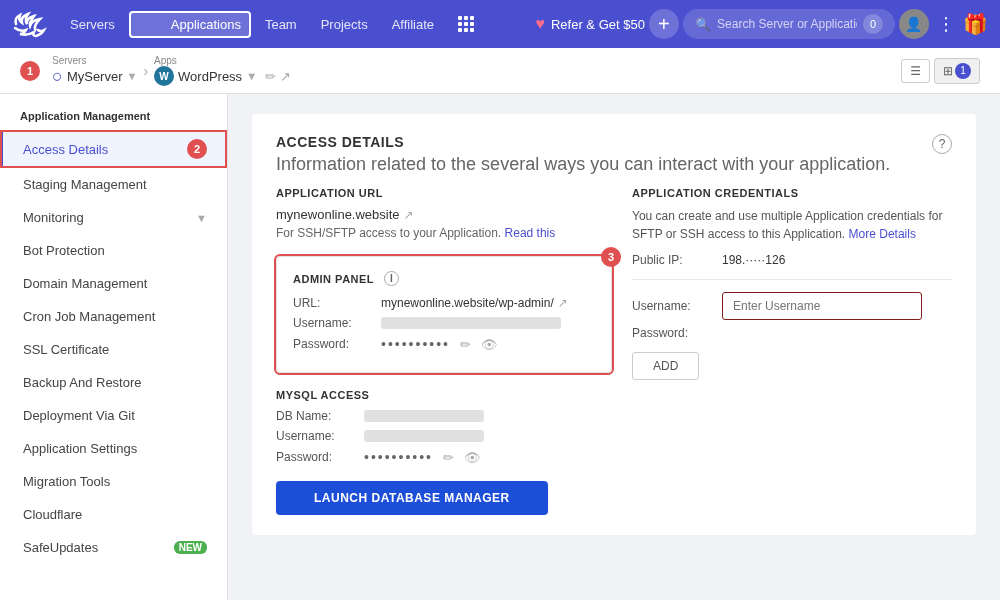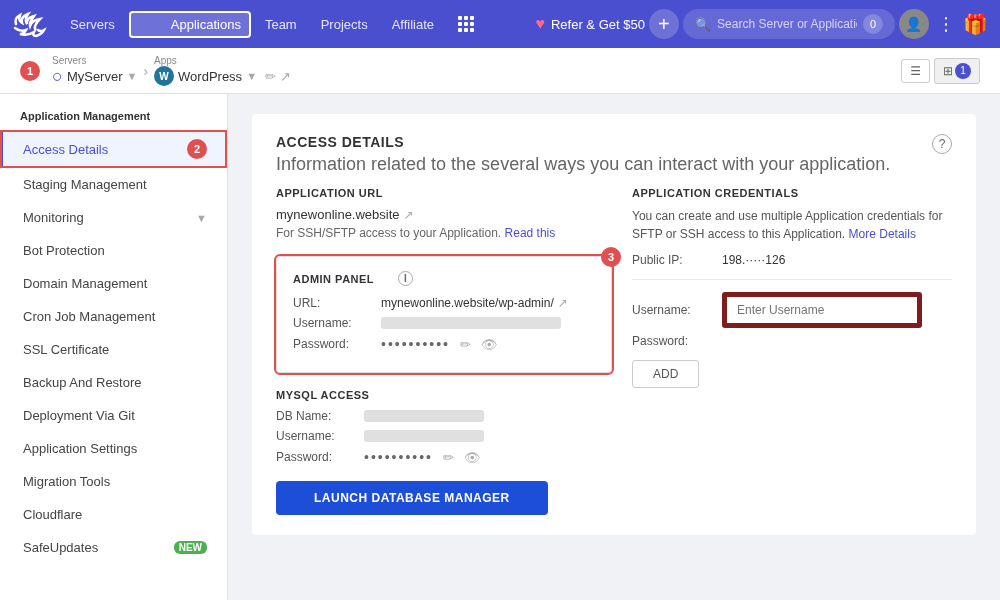--- a/index.html
+++ b/index.html
@@ -182,21 +182,21 @@
       border: 1px solid #e0e0e0;
       border-radius: 4px;
       padding: 14px 16px;
       margin-top: 16px;
       position: relative;
       outline: 2px solid #e05050;
     }
     .admin-box-title {
       font-size: 11px; font-weight: 700; color: #333; letter-spacing: 0.5px;
       text-transform: uppercase; margin-bottom: 10px;
-      display: flex; align-items: center; gap: 24px;
+      display: flex; align-items: center; gap: 10px;
     }
     .info-icon {
       width: 15px; height: 15px; border-radius: 50%; border: 1px solid #aaa;
       display: flex; align-items: center; justify-content: center;
       color: #666; font-size: 10px; cursor: pointer;
     }
     .admin-field { display: flex; align-items: center; gap: 8px; margin-bottom: 6px; }
     .admin-field-label { width: 80px; font-size: 12px; color: #555; flex-shrink: 0; }
     .admin-field-value { font-size: 12px; color: #333; display: flex; align-items: center; gap: 4px; }
     .blurred { background: #e0e0e0; border-radius: 3px; height: 12px; width: 180px; display: inline-block; }
@@ -207,21 +207,21 @@
     .mysql-section { margin-top: 16px; }
 
     
     .cred-section { }
     .cred-text { font-size: 12px; color: #555; line-height: 1.5; margin-bottom: 10px; }
     .cred-text a { color: #4a4fcf; text-decoration: none; font-weight: 500; }
     .cred-row { display: flex; align-items: center; margin-bottom: 6px; }
     .cred-label { font-size: 12px; color: #555; width: 90px; flex-shrink: 0; }
     .cred-value { font-size: 12px; color: #333; }
     .cred-input {
-      border: 5px solid #7f1d1d; border-radius: 3px;
+      border: 1px solid #7f1d1d; border-radius: 3px;
       padding: 6px 10px; font-size: 12px; width: 200px; color: #999;
     }
     .add-btn {
       background: white; border: 1px solid #ccc; border-radius: 3px;
       padding: 6px 20px; color: #555; font-size: 12px; cursor: pointer;
       margin-top: 6px;
     }
 
     
     .launch-btn {

